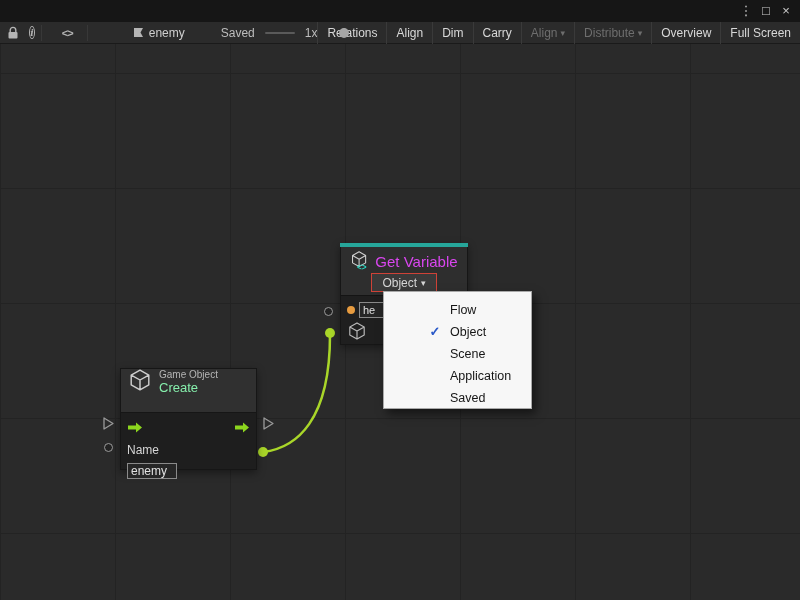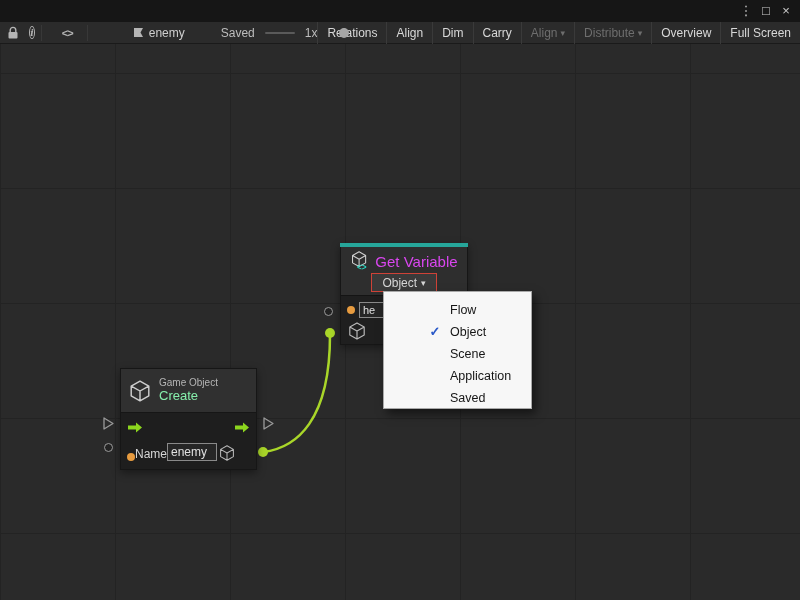--- a/index.html
+++ b/index.html
@@ -51,28 +51,28 @@
   .gv-title{font-size:15px;color:#d946ef;}
   .scope-btn{margin:2px auto 0;width:66px;height:19px;background:#3a3a3a;border:1px solid #cf4237;display:flex;align-items:center;justify-content:center;gap:4px;color:#d6d6d6;font-size:12px;cursor:default;}
   .gv-body{height:50px;background:#1f1f1f;border:1px solid #161616;border-top:1px solid #141414;padding:5px 6px 0 6px;}
   .gv-name-row{display:flex;align-items:center;gap:4px;height:18px;}
   .mini-input{width:56px;height:16px;background:#262626;border:1px solid#8a8a8a;color:#e0e0e0;font-size:11px;padding:0 3px;}
   .gv-cube{margin:3px 0 0 1px;color:#b9b9b9;}
   .gv-ring{left:-16px;top:64px;}
 
   
   .node-create{left:120px;top:324px;width:137px;}
-  .cr-header{height:44px;background:#303030;border:1px solid #161616;border-bottom:none;display:flex;align-items:center;gap:8px;padding:0 8px;}
+  .cr-header{height:44px;background:#303030;border:1px solid #161616;border-bottom:none;display:flex;gap:8px;padding:0 8px;}
   .cr-texts{display:flex;flex-direction:column;line-height:1.15;}
   .cr-cat{font-size:10px;color:#b5b5b5;}
   .cr-title{font-size:13px;color:#86efac;}
   .cr-body{background:#1e1e1e;border:1px solid #161616;padding:4px 6px 8px 6px;}
   .flow-row{display:flex;align-items:center;justify-content:space-between;height:20px;}
   .arrow{color:#8cd61e;}
-  .name-row{display:flex;align-items:flex-end;height:24px;}
+  .name-row{display:flex;align-items:flex-start;gap:6px;height:24px;flex-direction:column;}
   .name-label{font-size:12px;color:#d6d6d6;}
   .name-input{width:50px;height:18px;background:#262626;border:1px solid #8a8a8a;color:#e0e0e0;font-size:12px;padding:0 3px;}
   .cube-xs{color:#b9b9b9;margin-left:2px;}
   .tri{color:#9a9a9a;}
   .tri-in-flow{left:-17px;top:49px;}
   .ring-in{left:-16px;top:75px;}
   .tri-out-flow{right:-17px;top:49px;}
 
   
   .menu{position:absolute;left:383px;top:247px;width:149px;z-index:50;background:#f7f7f7;border:1px solid #a9a9a9;box-shadow:4px 5px 9px rgba(0,0,0,.5);padding:3px 0;}

